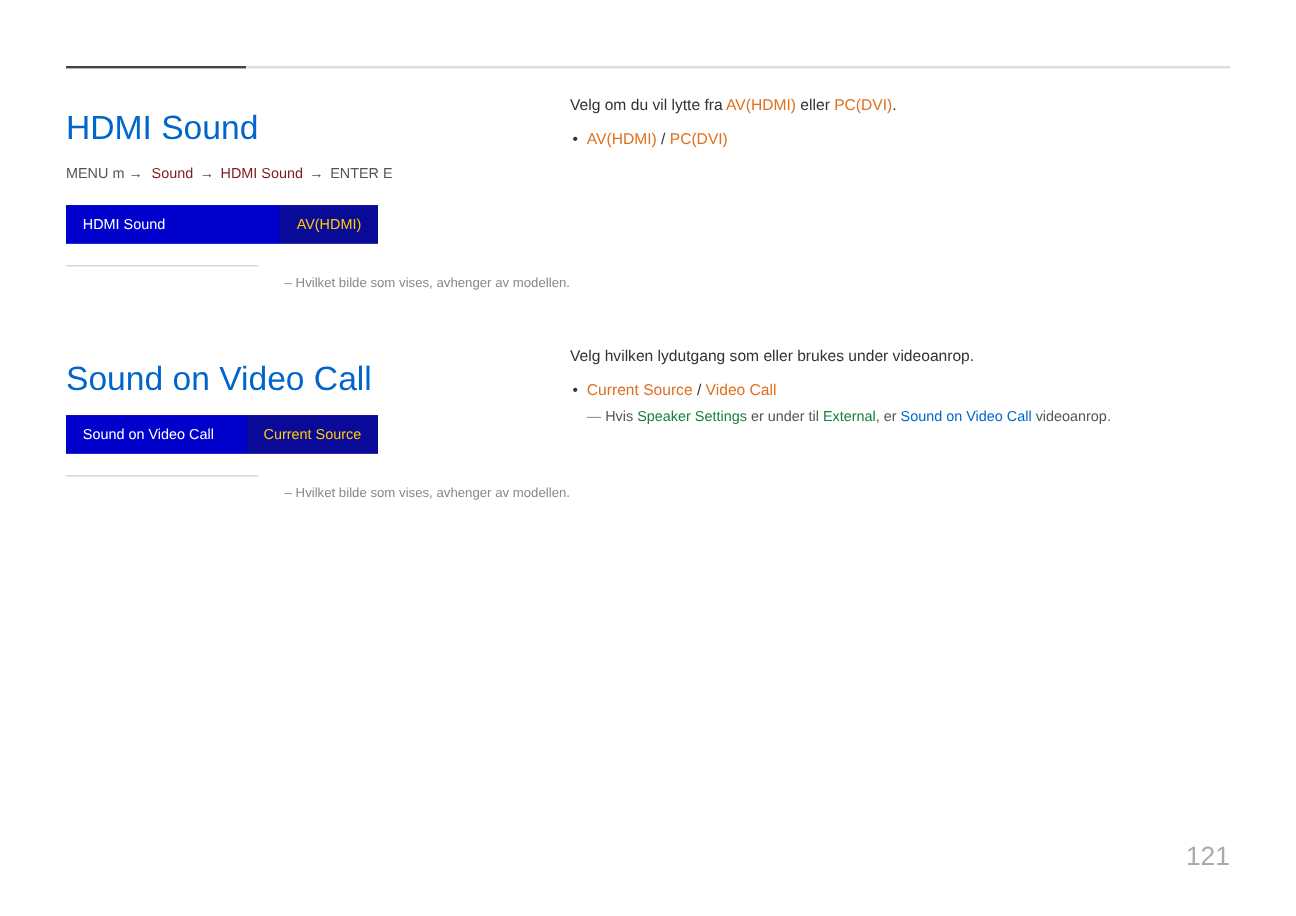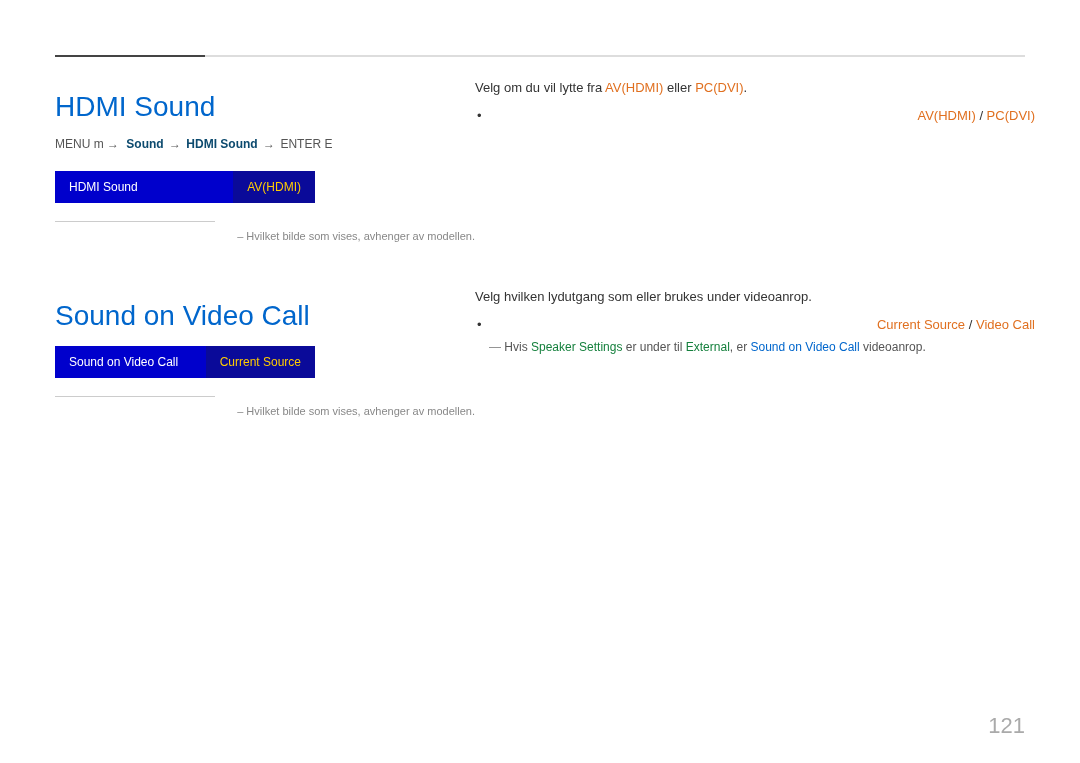--- a/index.html
+++ b/index.html
@@ -8,21 +8,21 @@
       height: 763px;
       background: #ffffff;
       font-family: 'Arial', sans-serif;
       font-size: 13px;
       color: #333;
       overflow: hidden;
       position: relative;
     }
 
     .page-container {
-      padding: 55px 45px 40px 55px;
+      padding: 55px 31px 40px 55px;
       position: relative;
       height: 100%;
     }
 
     
     .top-rule {
       position: absolute;
       top: 55px;
       left: 55px;
       right: 55px;
@@ -55,22 +55,21 @@
       margin-top: 18px;
     }
 
     
     .menu-path {
       font-size: 12px;
       color: #555;
       margin-bottom: 20px;
     }
     .menu-path .orange {
-      color: #0c4a6e;
-      font-weight: bold;
+      color: #7f1d1d;
     }
     .menu-path .arrow {
       color: #555;
       margin: 0 2px;
     }
 
     
     .ui-mockup {
       background: #0a0a99;
       width: 260px;
@@ -128,21 +127,20 @@
     .right-description {
       font-size: 13px;
       color: #333;
       margin-bottom: 10px;
       line-height: 1.5;
     }
 
     .bullet-list {
       list-style: none;
       margin: 4px 0 8px 14px;
-      text-align: right;
     }
 
     .bullet-list li {
       font-size: 13px;
       color: #333;
       margin-bottom: 4px;
       position: relative;
     }
 
     .bullet-list li::before {
@@ -167,21 +165,21 @@
       color: #888;
     }
 
     
     .highlight-orange { color: #15803d; font-weight: 500; }
     .highlight-blue { color: #0066cc; font-weight: 500; }
 
     
     .page-number {
       position: absolute;
-      bottom: 24px;
+      bottom: 36px;
       right: 55px;
       font-size: 22px;
       color: #aaa;
       font-weight: 300;
       margin-top: 36px;
     }
 
     .sections-wrapper {
       margin-top: 18px;
     }

